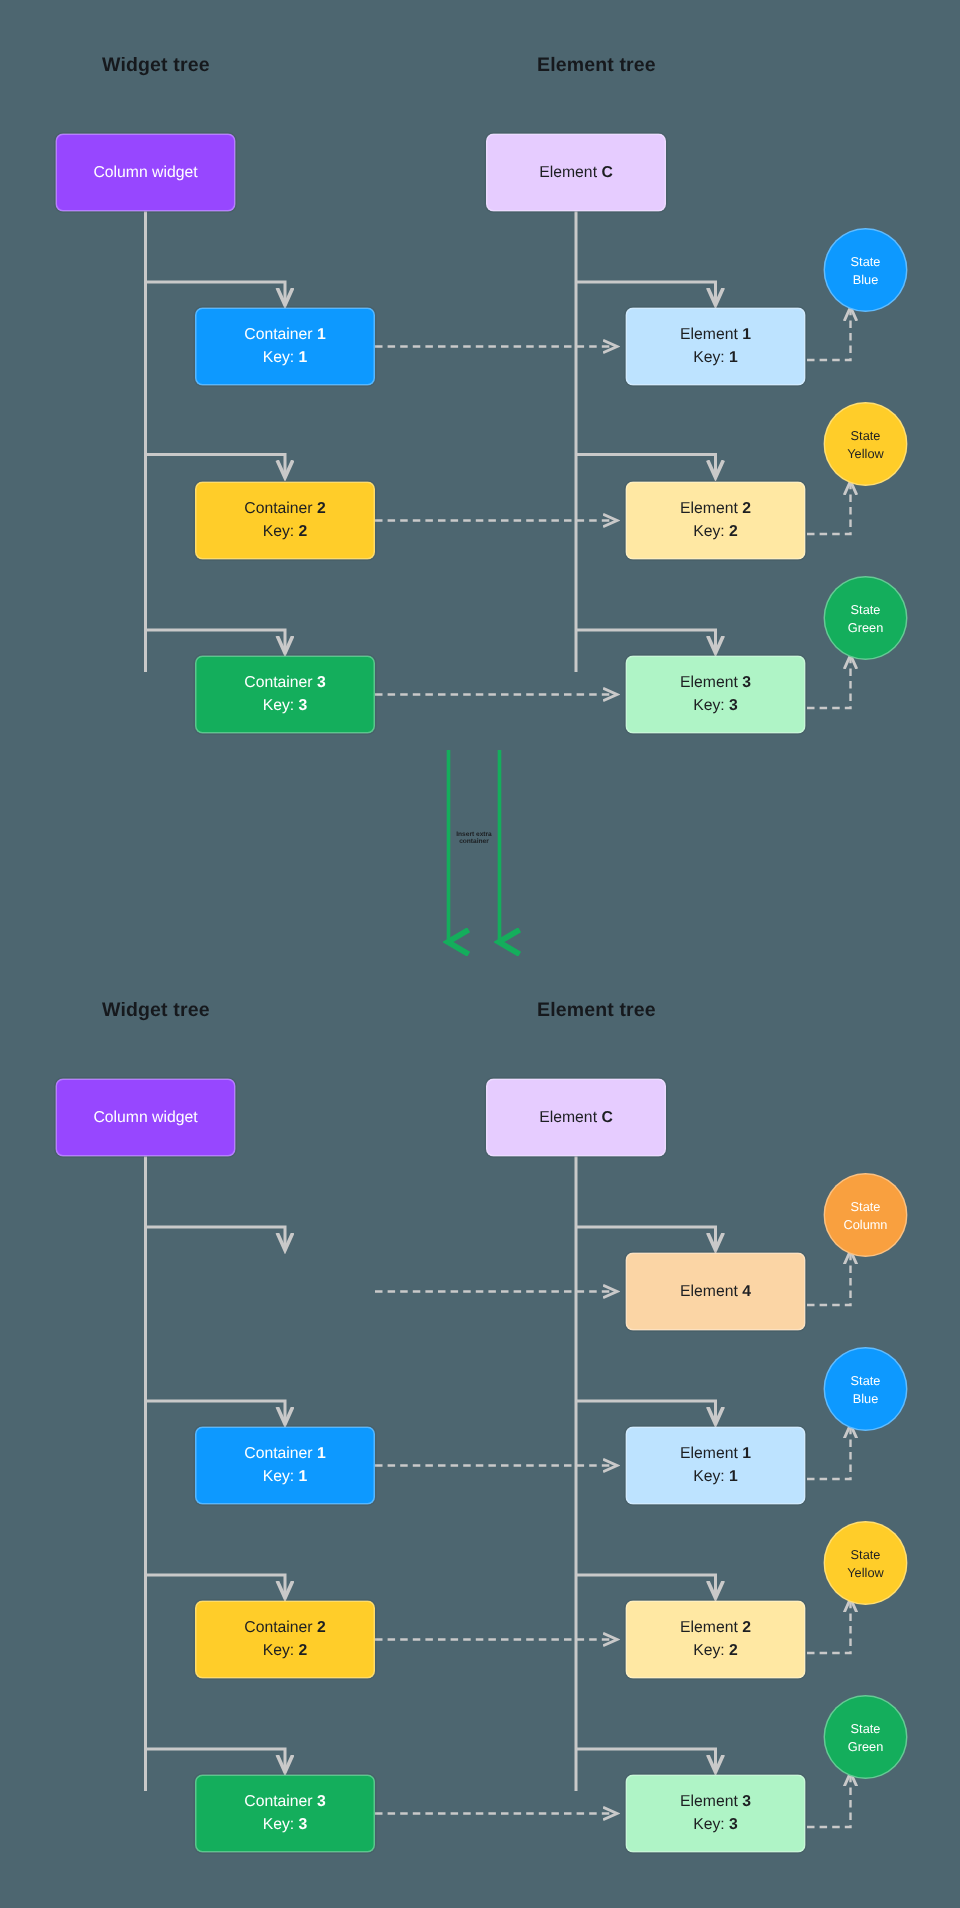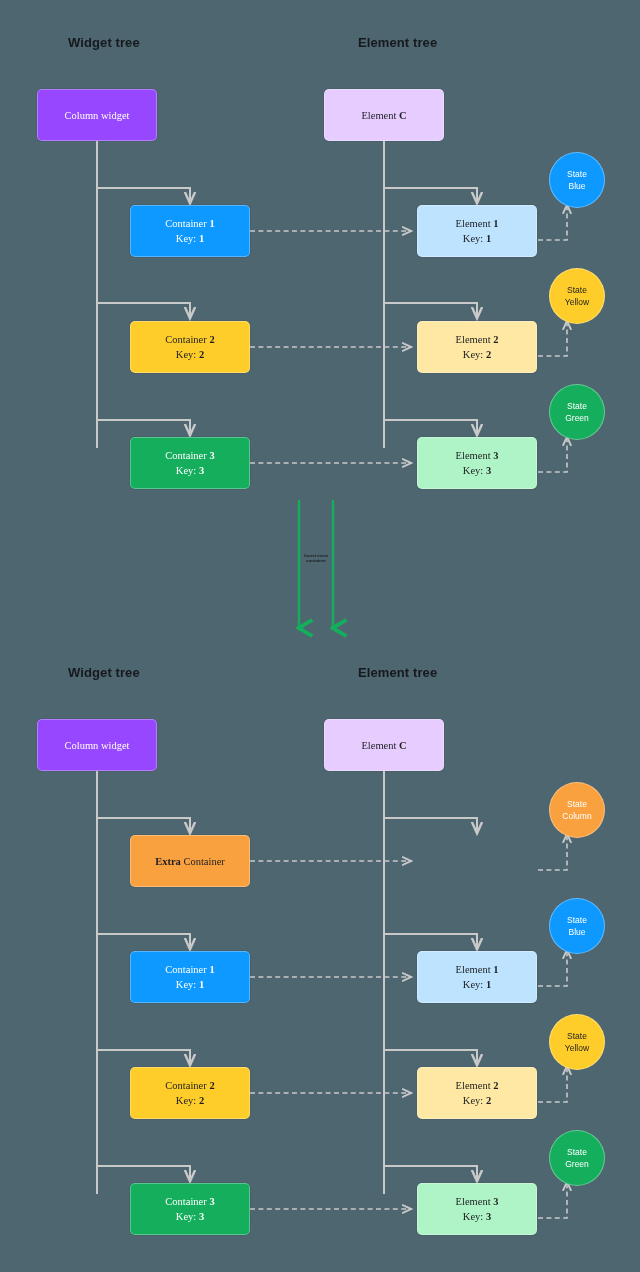--- a/index.html
+++ b/index.html
@@ -26,21 +26,20 @@
     border-radius: 5px;
     border: 1px solid rgba(255,255,255,.30);
     display: flex;
     flex-direction: column;
     align-items: center;
     justify-content: center;
     font-size: 10.5px;
     line-height: 15px;
     text-align: left;
     box-shadow: 0 0 0 1px rgba(0,0,0,.06);
-    font-family: Liberation Serif, serif;
   }
   .node .ln { white-space: nowrap; }
   .node .ln b { font-weight: 700; }
 
   .state {
     position: absolute;
     border-radius: 50%;
     display: flex;
     flex-direction: column;
     align-items: center;
@@ -207,22 +206,22 @@
   <div class="section-title" style="left:330px; top:665px;">Element tree</div>
 
   <div class="node" style="left:37px; top:719px; width:120px; height:52px; background:#9747ff; color:#ffffff;">
     <span class="ln">Column widget</span>
   </div>
 
   <div class="node" style="left:324px; top:719px; width:120px; height:52px; background:#e6ccff; color:#1d1f22;">
     <span class="ln">Element&nbsp;<b>C</b></span>
   </div>
 
-  <div class="node" style="left:130px; top:835px; width:120px; height:52px; background:#f9a03f; color:#1d1f22;">
-    <span class="ln"><b>Extra</b>&nbsp;Container</span>
+  <div class="node" style="left:417px; top:835px; width:120px; height:52px; background:#fbd5a5; color:#1d1f22;">
+    <span class="ln">Element&nbsp;<b>4</b></span>
   </div>
   <div class="state" style="left:549px; top:782px; width:56px; height:56px; background:#f9a03f;">
     <span class="ln">State</span>
     <span class="ln">Column</span>
   </div>
 
   <div class="node" style="left:130px; top:951px; width:120px; height:52px; background:#0d99ff; color:#ffffff;">
     <span class="ln">Container&nbsp;<b>1</b></span>
     <span class="ln">Key:&nbsp;<b>1</b></span>
   </div>

